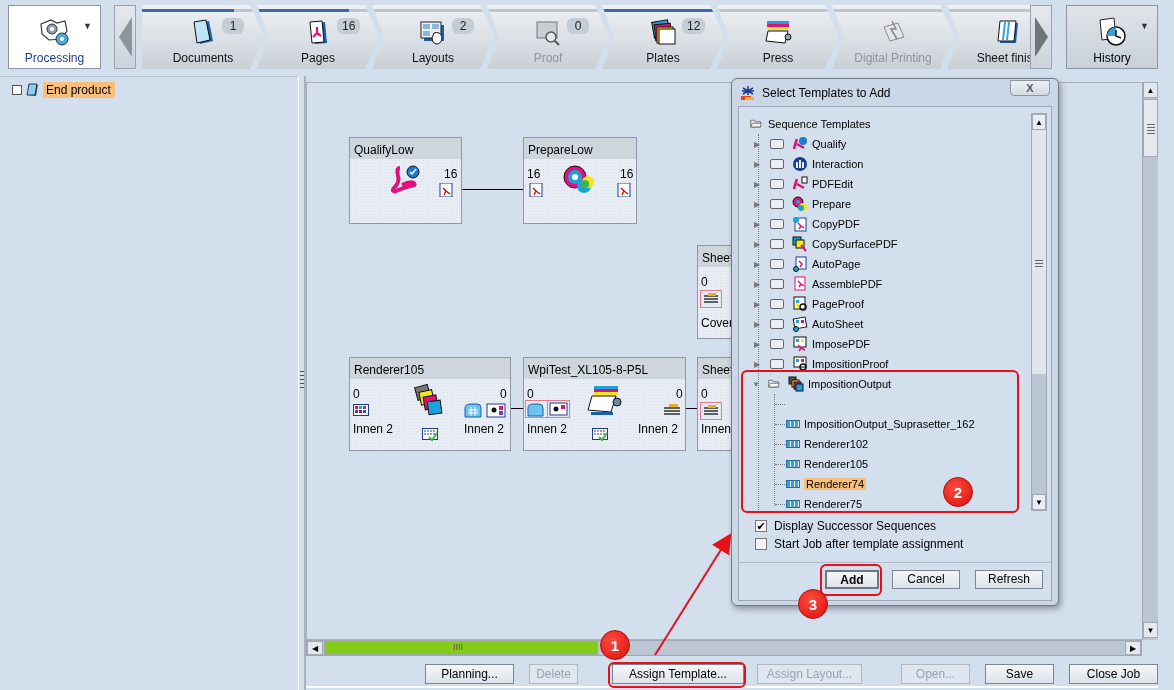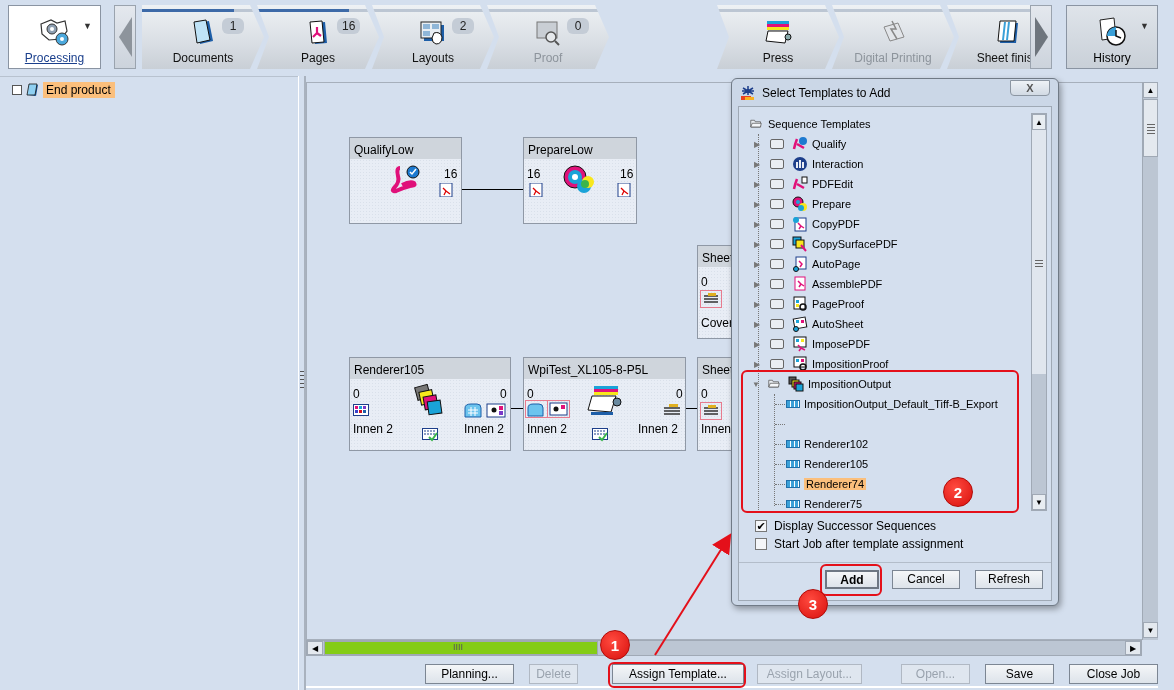--- a/index.html
+++ b/index.html
@@ -17,21 +17,21 @@
   .big-btn {
     position: absolute; top: 5px; height: 64px;
     background: #fff; border: 1px solid #8a94a2;
     display: flex; flex-direction: column; align-items: center; justify-content: flex-end;
     padding-bottom: 3px;
   }
   .big-btn.grey { background: linear-gradient(#dfe4ea, #c9d0d8); }
   .big-btn .lbl { font-size: 12px; }
   .big-btn .caret { position: absolute; right: 8px; top: 15px; font-size: 9px; color: #333; }
   .processing-btn { left: 8px; width: 93px; }
-  .processing-btn .lbl { color: #1a3f8c; text-decoration: underline; }
+  .processing-btn .lbl { color: #1a3f8c; }
   .history-btn { left: 1066px; width: 92px; }
 
   .nav-arrow {
     position: absolute; top: 5px; width: 22px; height: 64px;
     background: linear-gradient(#e4e8ee, #ccd3dc); border: 1px solid #9aa3ae;
     display: flex; align-items: center; justify-content: center;
   }
   .nav-arrow.left { left: 114px; }
   .nav-arrow.right { left: 1030px; }
   .tri-left { width: 0; height: 0; border-top: 20px solid transparent; border-bottom: 20px solid transparent; border-right: 13px solid #8d949c; }
@@ -197,20 +197,33 @@
     <div class="step disabled" style="left:345px">
       <div class="bar"></div>
       <svg class="icon" viewBox="0 0 30 30">
           <rect x="4" y="5" width="20" height="16" fill="#c9ced4" stroke="#777"></rect>
           <circle cx="18" cy="20" r="5" fill="#e5e8eb" stroke="#555" stroke-width="1.5"></circle>
           <path d="M22 24 L26 28" stroke="#555" stroke-width="2"></path>
         </svg>
       <span class="badge">0</span>
       <span class="lbl">Proof</span>
     </div>
+    <div class="step" style="left:460px">
+      <div class="bar">
+          <div class="fill" style="width:100%"></div>
+        </div>
+      <svg class="icon" viewBox="0 0 30 30">
+          <rect x="5" y="4" width="16" height="16" fill="#1aa3d8" stroke="#111" transform="rotate(-10 13 12)"></rect>
+          <rect x="7" y="7" width="16" height="16" fill="#e0117a" stroke="#111" transform="rotate(-5 15 15)"></rect>
+          <rect x="9" y="10" width="16" height="16" fill="#f8e71c" stroke="#111"></rect>
+          <rect x="11" y="12" width="16" height="15" fill="#fff" stroke="#111"></rect>
+        </svg>
+      <span class="badge">12</span>
+      <span class="lbl">Plates</span>
+    </div>
     <div class="step" style="left:575px">
       <div class="bar"></div>
       <svg class="icon" viewBox="0 0 30 30">
           <rect x="4" y="4" width="22" height="3" fill="#1aa3d8"></rect>
           <rect x="4" y="7" width="22" height="3" fill="#e0117a"></rect>
           <rect x="4" y="10" width="22" height="3" fill="#f8e71c"></rect>
           <path d="M5 14 L25 14 L22 26 L3 24 Z" fill="#fff" stroke="#111"></path>
           <circle cx="25" cy="20" r="3" fill="#8aa" stroke="#111"></circle>
         </svg>
       <span class="lbl">Press</span>
@@ -582,25 +595,25 @@
           <svg class="tico" viewBox="0 0 16 16">
             <rect x="1" y="1" width="7" height="7" fill="#555" stroke="#111"></rect>
             <rect x="4" y="4" width="7" height="7" fill="#f8e71c" stroke="#111"></rect>
             <rect x="6" y="6" width="7" height="7" fill="#e0117a" stroke="#111"></rect>
             <rect x="8" y="8" width="7" height="7" fill="#1aa3d8" stroke="#111"></rect>
           </svg>
           <span class="tlbl">ImpositionOutput</span>
         </div>
 
       <div class="hdots" style="left:31px;top:292px;width:10px"></div>
-      <div class="trow" style="top:282px;left:42px">
+      <div class="hdots" style="left:31px;top:312px;width:10px"></div>
+      <div class="trow" style="top:302px;left:42px">
           <span class="leaf-ico"></span>
-          <span class="tlbl">ImpositionOutput_Default_Tiff-B_Export</span>
-        </div>
-      <div class="hdots" style="left:31px;top:312px;width:10px"></div>
+          <span class="tlbl">ImpositionOutput_Suprasetter_162</span>
+        </div>
       <div class="hdots" style="left:31px;top:332px;width:10px"></div>
       <div class="trow" style="top:322px;left:42px">
           <span class="leaf-ico"></span>
           <span class="tlbl">Renderer102</span>
         </div>
       <div class="hdots" style="left:31px;top:352px;width:10px"></div>
       <div class="trow" style="top:342px;left:42px">
           <span class="leaf-ico"></span>
           <span class="tlbl">Renderer105</span>
         </div>

